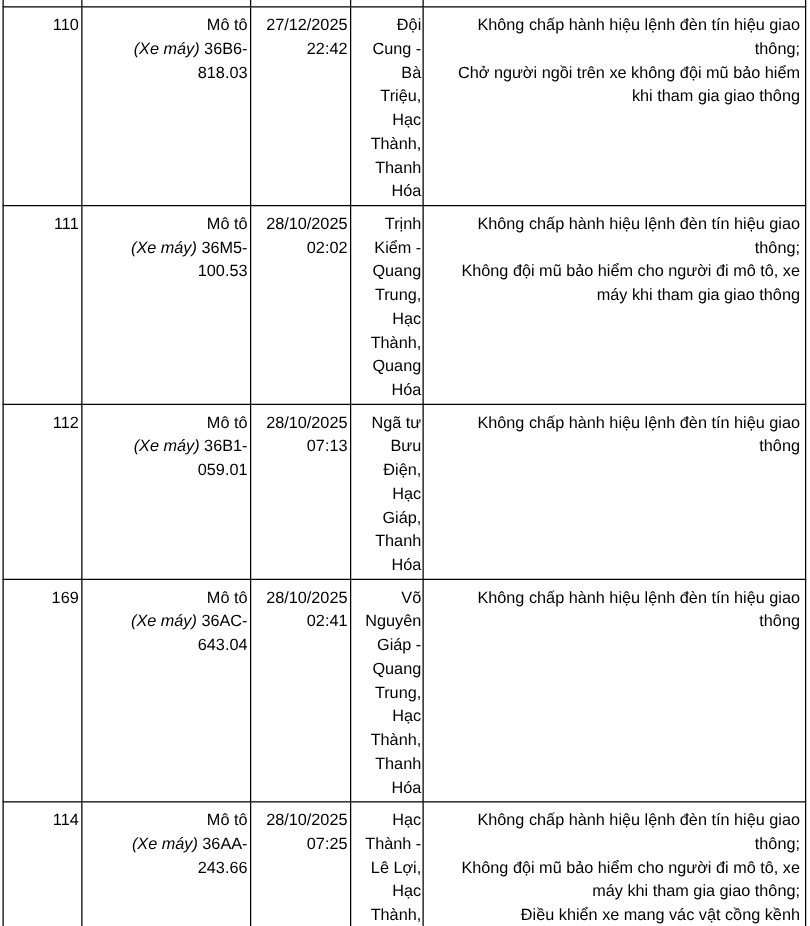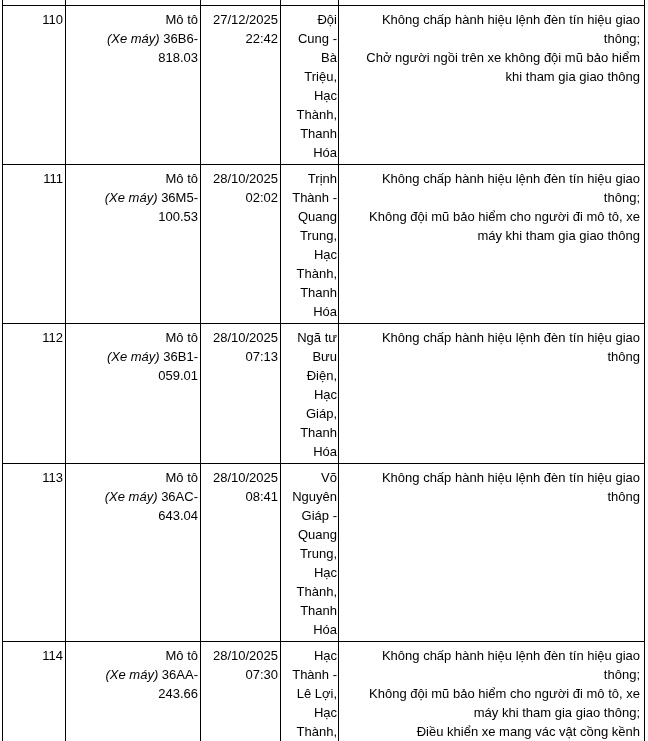--- a/index.html
+++ b/index.html
@@ -91,62 +91,62 @@
   <tr class="h111">
     <td class="c-no">111</td>
     <td class="c-veh">
       <div>Mô tô</div>
       <div><span class="it">(Xe máy)</span> <span>36M5-100.53</span></div>
     </td>
     <td class="c-dt">
       <div>28/10/2025</div>
       <div>02:02</div>
     </td>
-    <td class="c-loc">Trịnh Thành - Quang Trung, Hạc Thành, Thanh Hóa</td>
+    <td class="c-loc">Trịnh Kiểm - Quang Trung, Hạc Thành, Quang Hóa</td>
     <td class="c-vio">Không chấp hành hiệu lệnh đèn tín hiệu giao thông;
 Không đội mũ bảo hiểm cho người đi mô tô, xe máy khi tham gia giao thông</td>
   </tr>
 
   <tr class="h112">
     <td class="c-no">112</td>
     <td class="c-veh">
       <div>Mô tô</div>
       <div><span class="it">(Xe máy)</span> <span>36B1-059.01</span></div>
     </td>
     <td class="c-dt">
       <div>28/10/2025</div>
       <div>07:13</div>
     </td>
     <td class="c-loc">Ngã tư Bưu Điện, Hạc Giáp, Thanh Hóa</td>
     <td class="c-vio">Không chấp hành hiệu lệnh đèn tín hiệu giao thông</td>
   </tr>
 
   <tr class="h113">
-    <td class="c-no">113</td>
+    <td class="c-no">169</td>
     <td class="c-veh">
       <div>Mô tô</div>
       <div><span class="it">(Xe máy)</span> <span>36AC-643.04</span></div>
     </td>
     <td class="c-dt">
       <div>28/10/2025</div>
-      <div>08:41</div>
+      <div>02:41</div>
     </td>
     <td class="c-loc">Võ Nguyên Giáp - Quang Trung, Hạc Thành, Thanh Hóa</td>
     <td class="c-vio">Không chấp hành hiệu lệnh đèn tín hiệu giao thông</td>
   </tr>
 
   <tr class="h114">
     <td class="c-no">114</td>
     <td class="c-veh">
       <div>Mô tô</div>
       <div><span class="it">(Xe máy)</span> <span>36AA-243.66</span></div>
     </td>
     <td class="c-dt">
       <div>28/10/2025</div>
-      <div>07:30</div>
+      <div>07:25</div>
     </td>
     <td class="c-loc">Hạc Thành - Lê Lợi, Hạc Thành, Thanh Hóa</td>
     <td class="c-vio">Không chấp hành hiệu lệnh đèn tín hiệu giao thông;
 Không đội mũ bảo hiểm cho người đi mô tô, xe máy khi tham gia giao thông;
 Điều khiển xe mang vác vật cồng kềnh</td>
   </tr>
 
 </tbody>
   </table>
 

